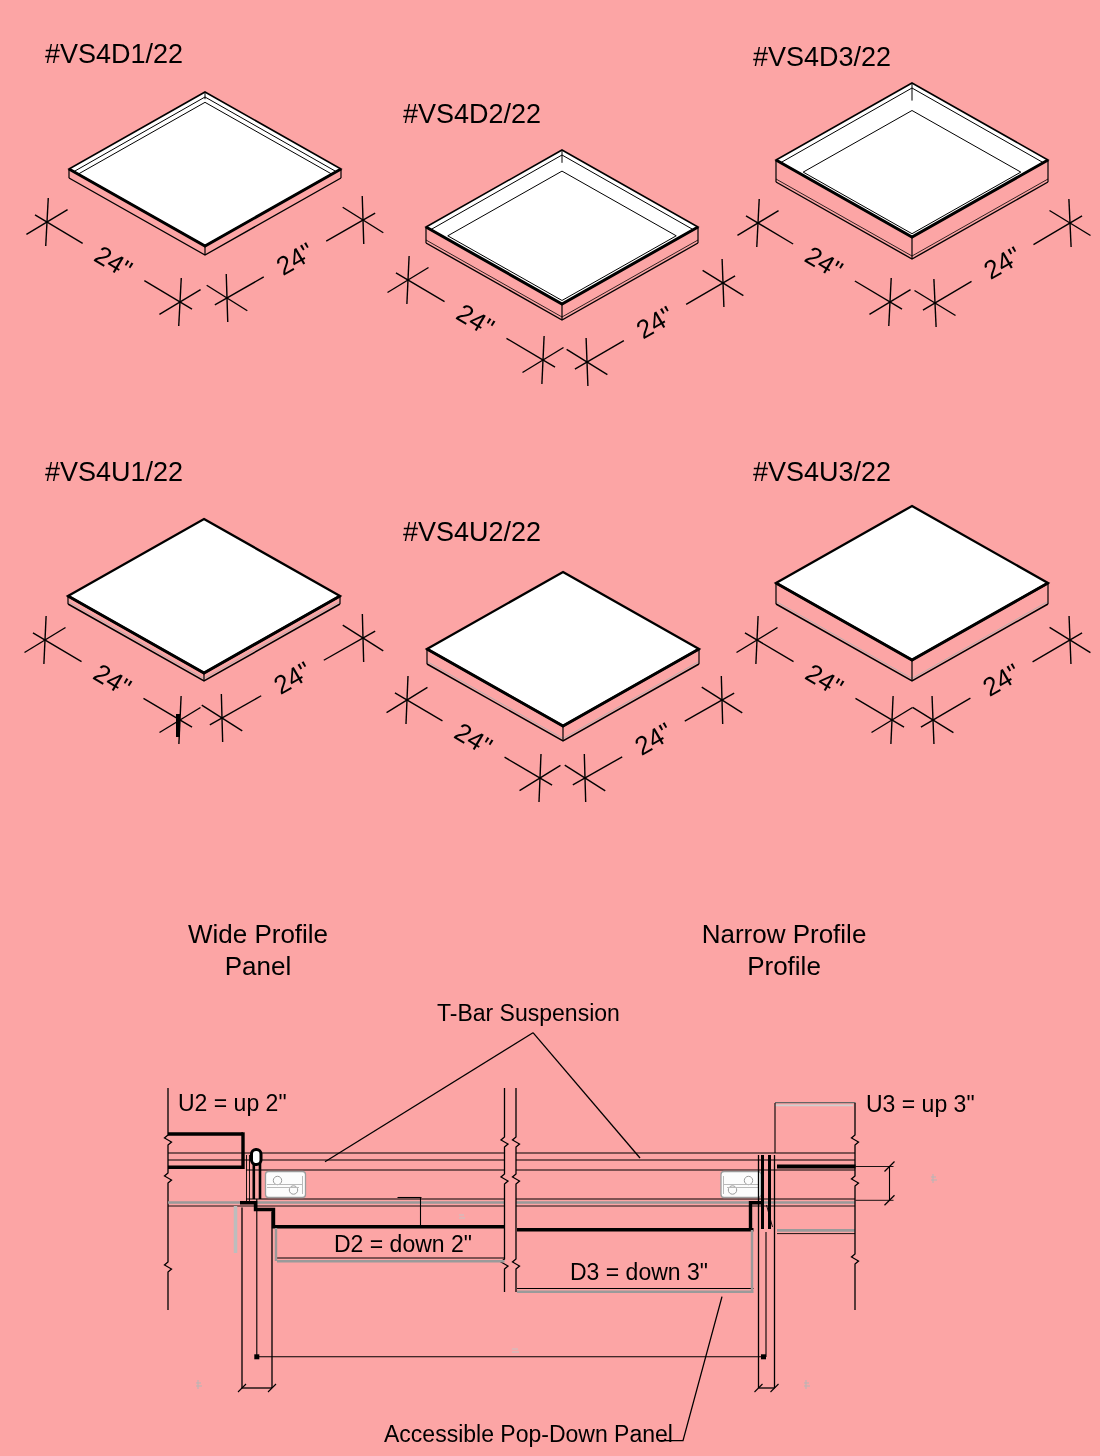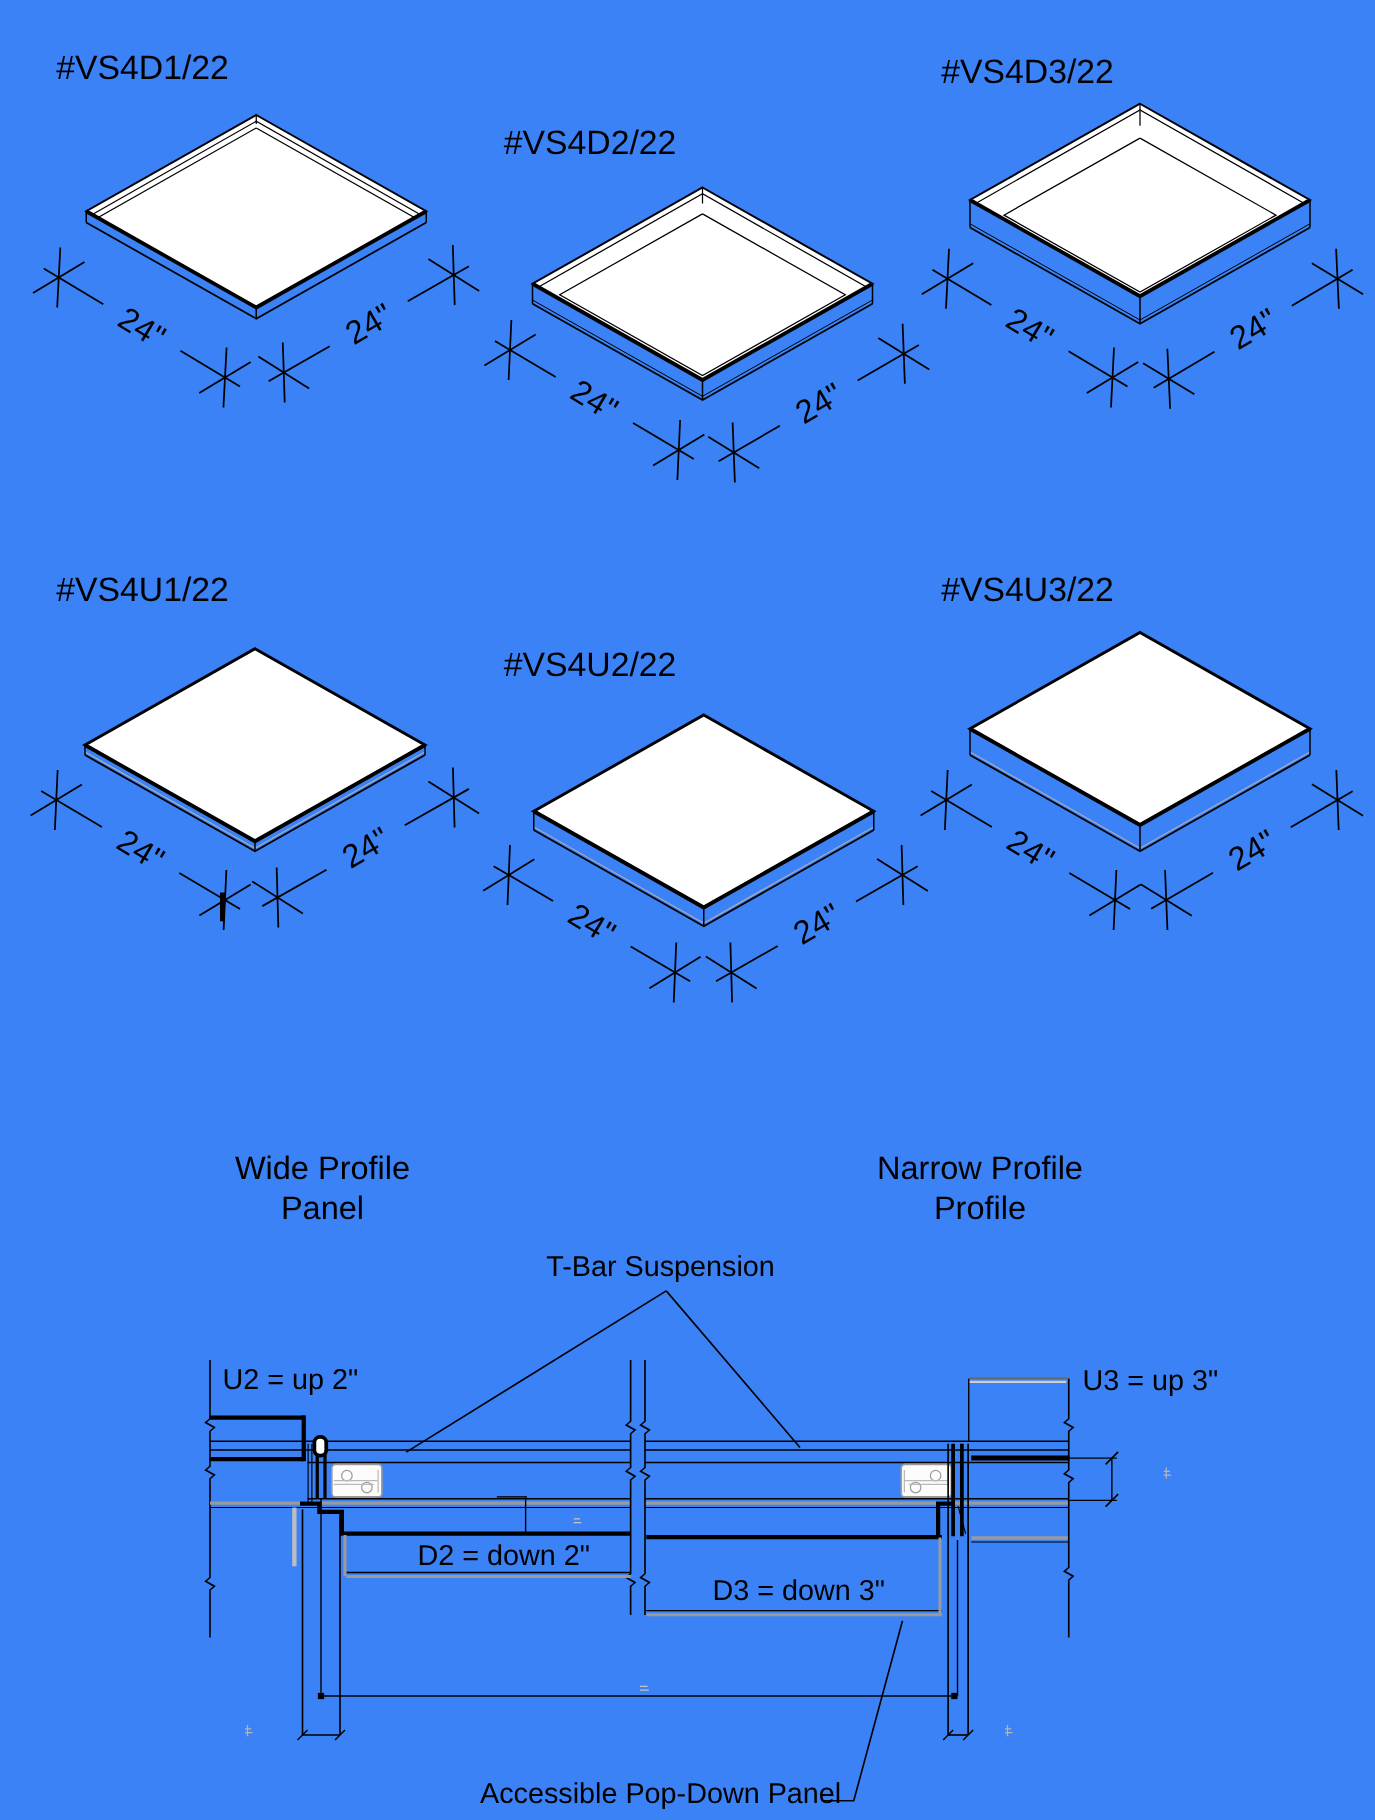--- a/index.html
+++ b/index.html
@@ -1,16 +1,16 @@
 <!DOCTYPE html>
 <html><head>
 <meta charset="utf-8">
 <style>
   html,body{margin:0;padding:0;background:#ffffff;}
-  .page{position:relative;width:1100px;height:1456px;background:#3b82f6;overflow:hidden;}
+  .page{position:relative;width:1100px;height:1456px;background:#fca5a5;overflow:hidden;}
   svg{display:block;}
   svg text{font-family:"Liberation Sans",sans-serif;fill:#000000;}
   .t27{font-size:27px;}
   .t26{font-size:26px;}
   .t23{font-size:23px;}
   .tdim{font-size:26px;}
   .thin{stroke:#000;stroke-width:1.1;fill:none;}
   .thin9{stroke:#000;stroke-width:0.9;fill:none;}
   .med{stroke:#000;stroke-width:1.3;fill:none;}
   .thick{stroke:#000;stroke-width:3.4;fill:none;}

